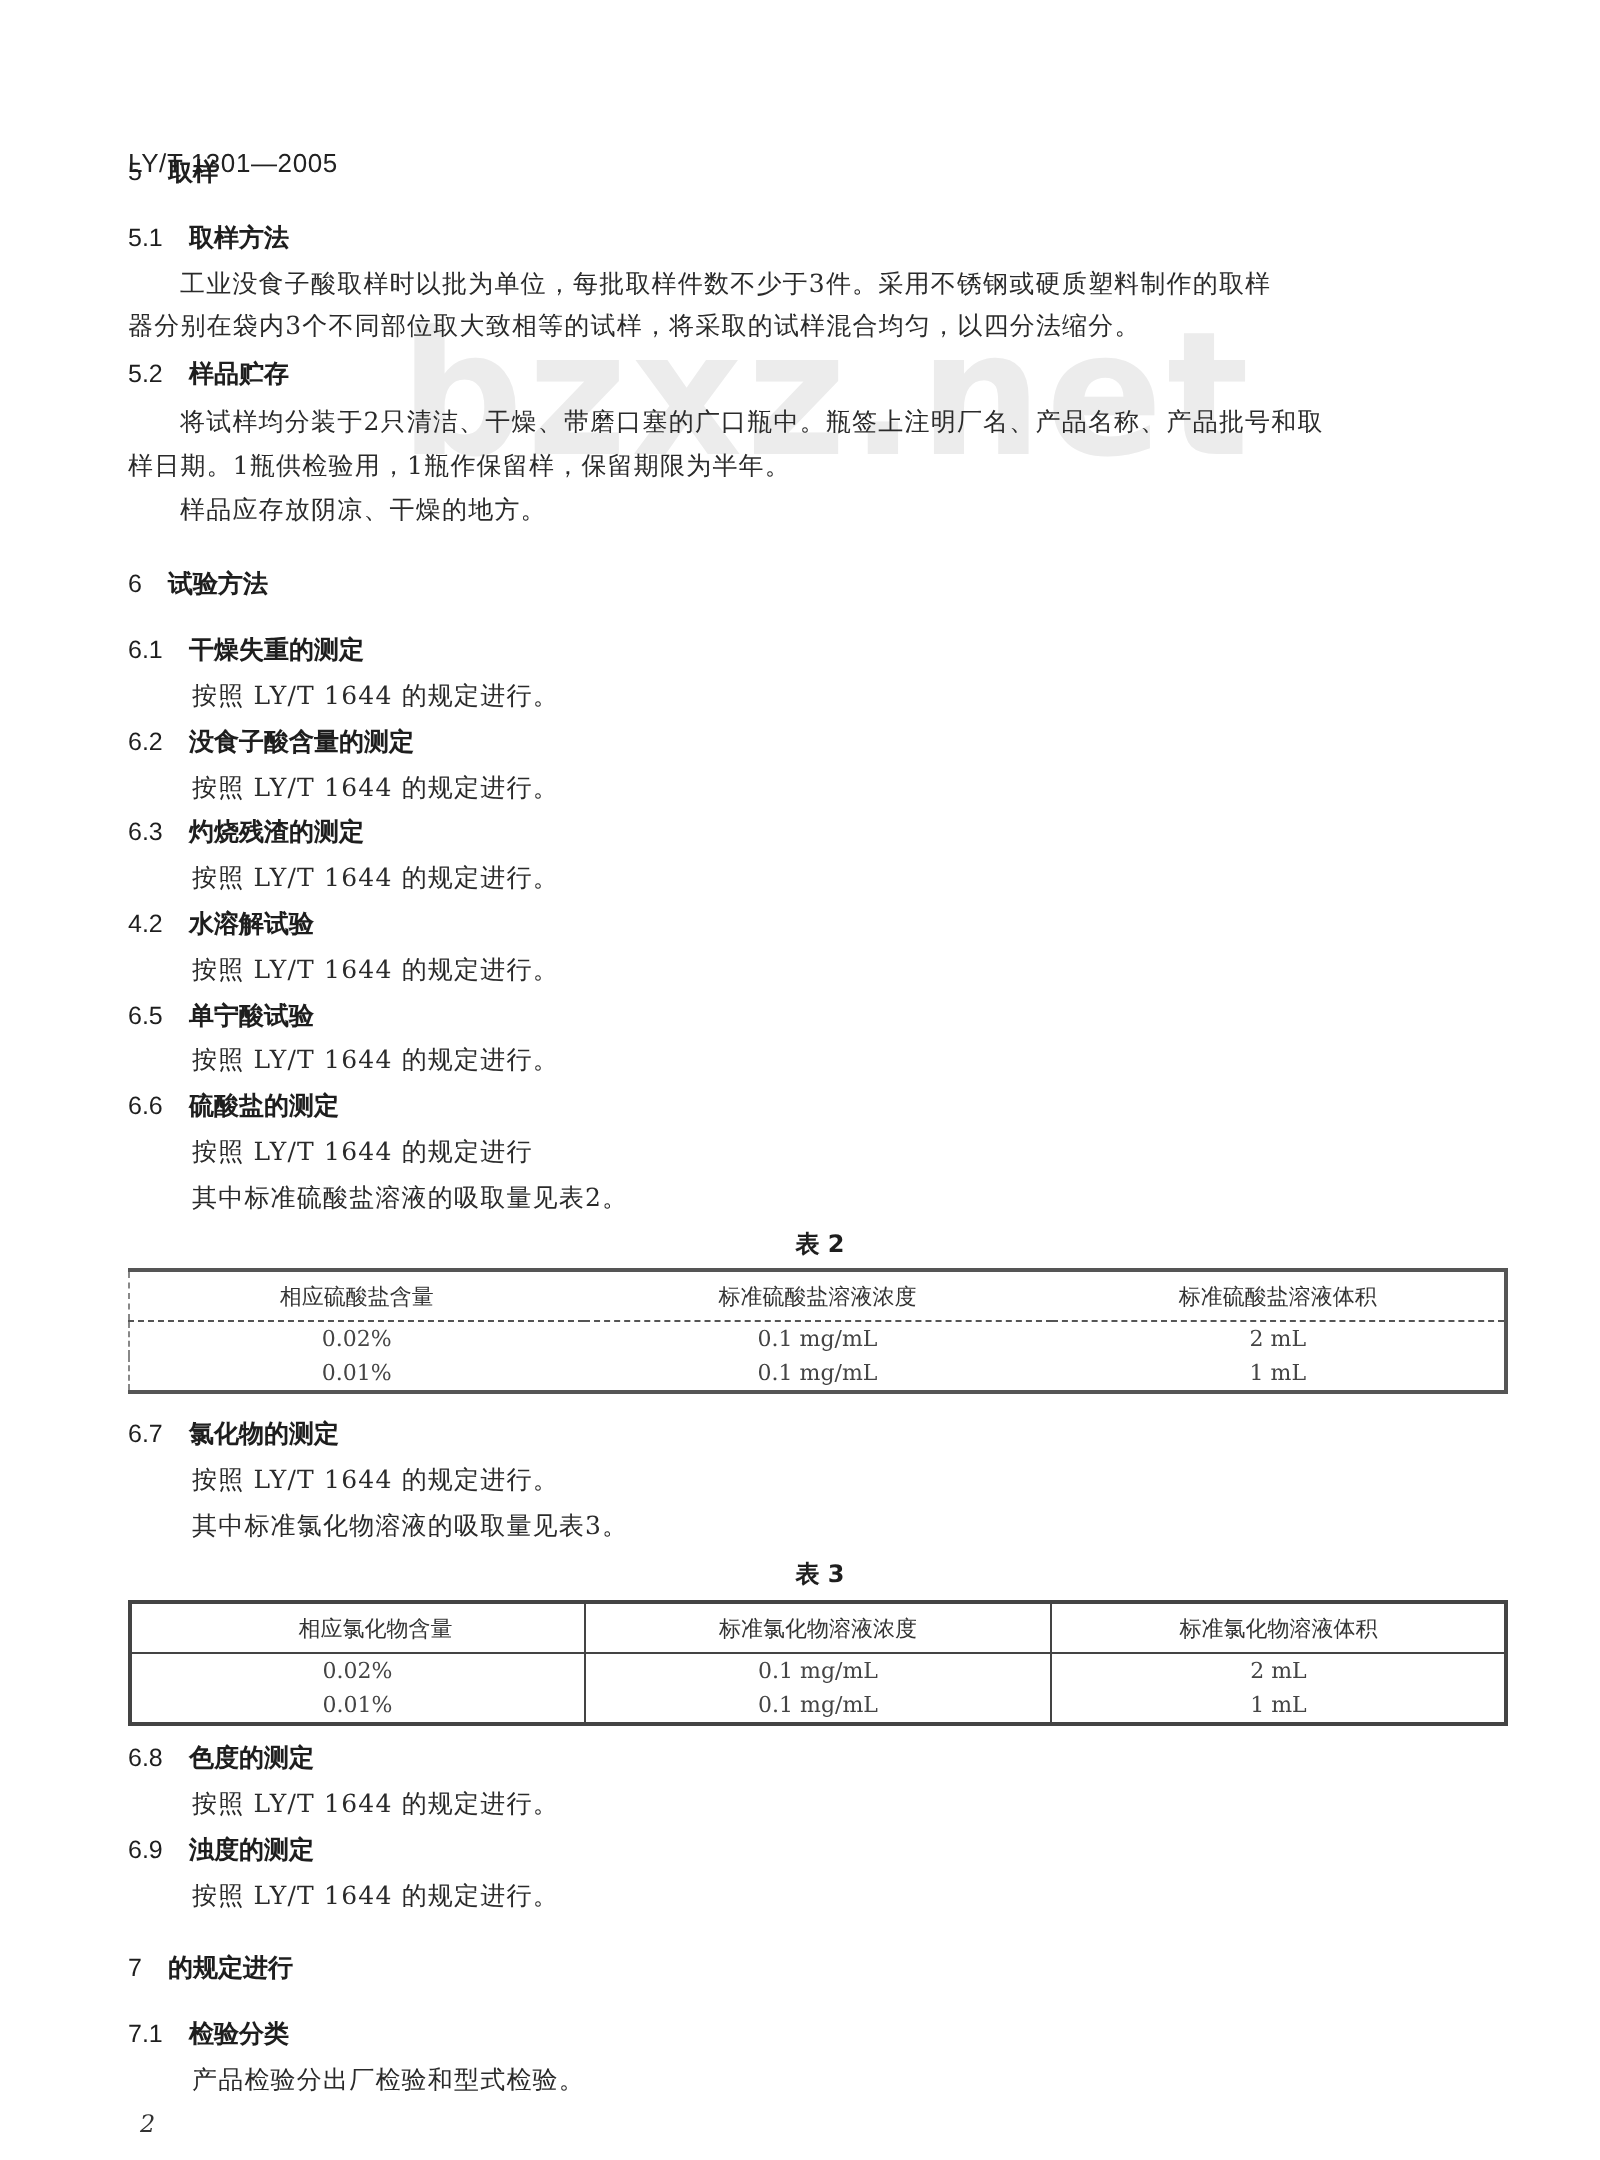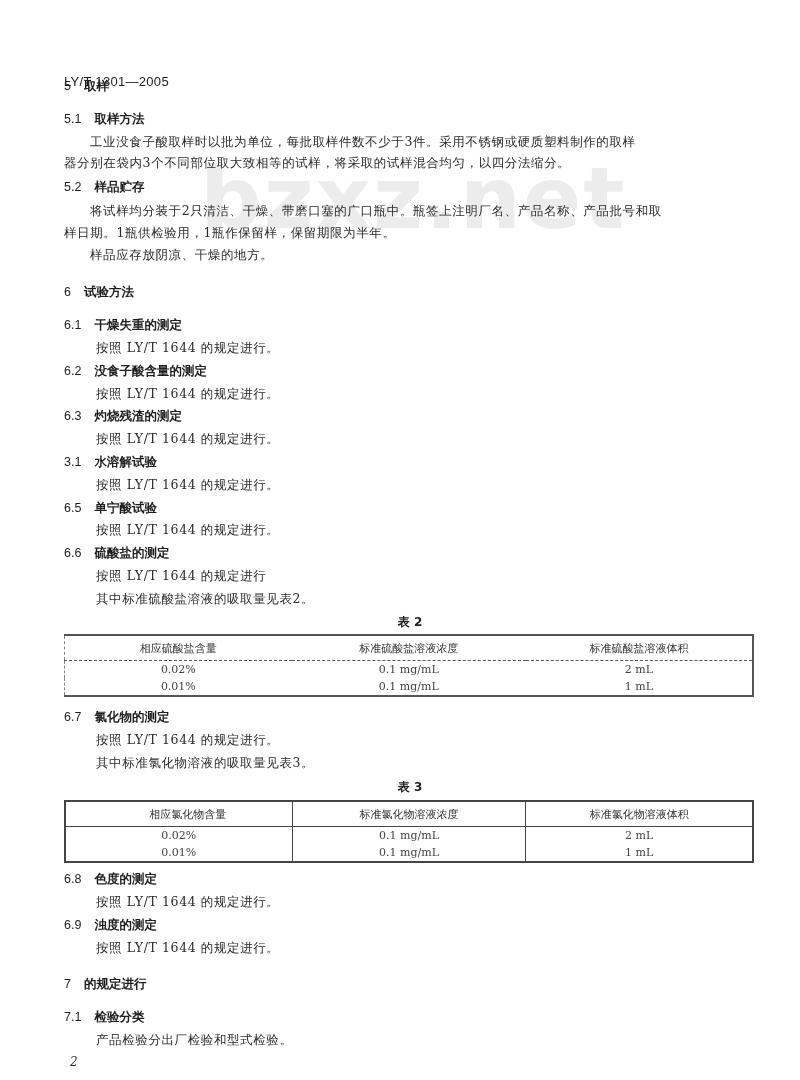--- a/index.html
+++ b/index.html
@@ -89,21 +89,21 @@
       <span class="num">6.2</span>&nbsp;&nbsp;&nbsp;<span>没食子酸含量的测定</span>
     </div>
     <div class="line body-text" style="left:96px; top:386px;">按照 LY/T 1644 的规定进行。</div>
 
     <div class="line h2" style="left:64px; top:408px;">
       <span class="num">6.3</span>&nbsp;&nbsp;&nbsp;<span>灼烧残渣的测定</span>
     </div>
     <div class="line body-text" style="left:96px; top:431px;">按照 LY/T 1644 的规定进行。</div>
 
     <div class="line h2" style="left:64px; top:454px;">
-      <span class="num">3.1</span>&nbsp;&nbsp;&nbsp;<span>水溶解试验</span>
+      <span class="num">4.2</span>&nbsp;&nbsp;&nbsp;<span>水溶解试验</span>
     </div>
     <div class="line body-text" style="left:96px; top:477px;">按照 LY/T 1644 的规定进行。</div>
 
     <div class="line h2" style="left:64px; top:500px;">
       <span class="num">6.5</span>&nbsp;&nbsp;&nbsp;<span>单宁酸试验</span>
     </div>
     <div class="line body-text" style="left:96px; top:522px;">按照 LY/T 1644 的规定进行。</div>
 
     <div class="line h2" style="left:64px; top:545px;">
       <span class="num">6.6</span>&nbsp;&nbsp;&nbsp;<span>硫酸盐的测定</span>

